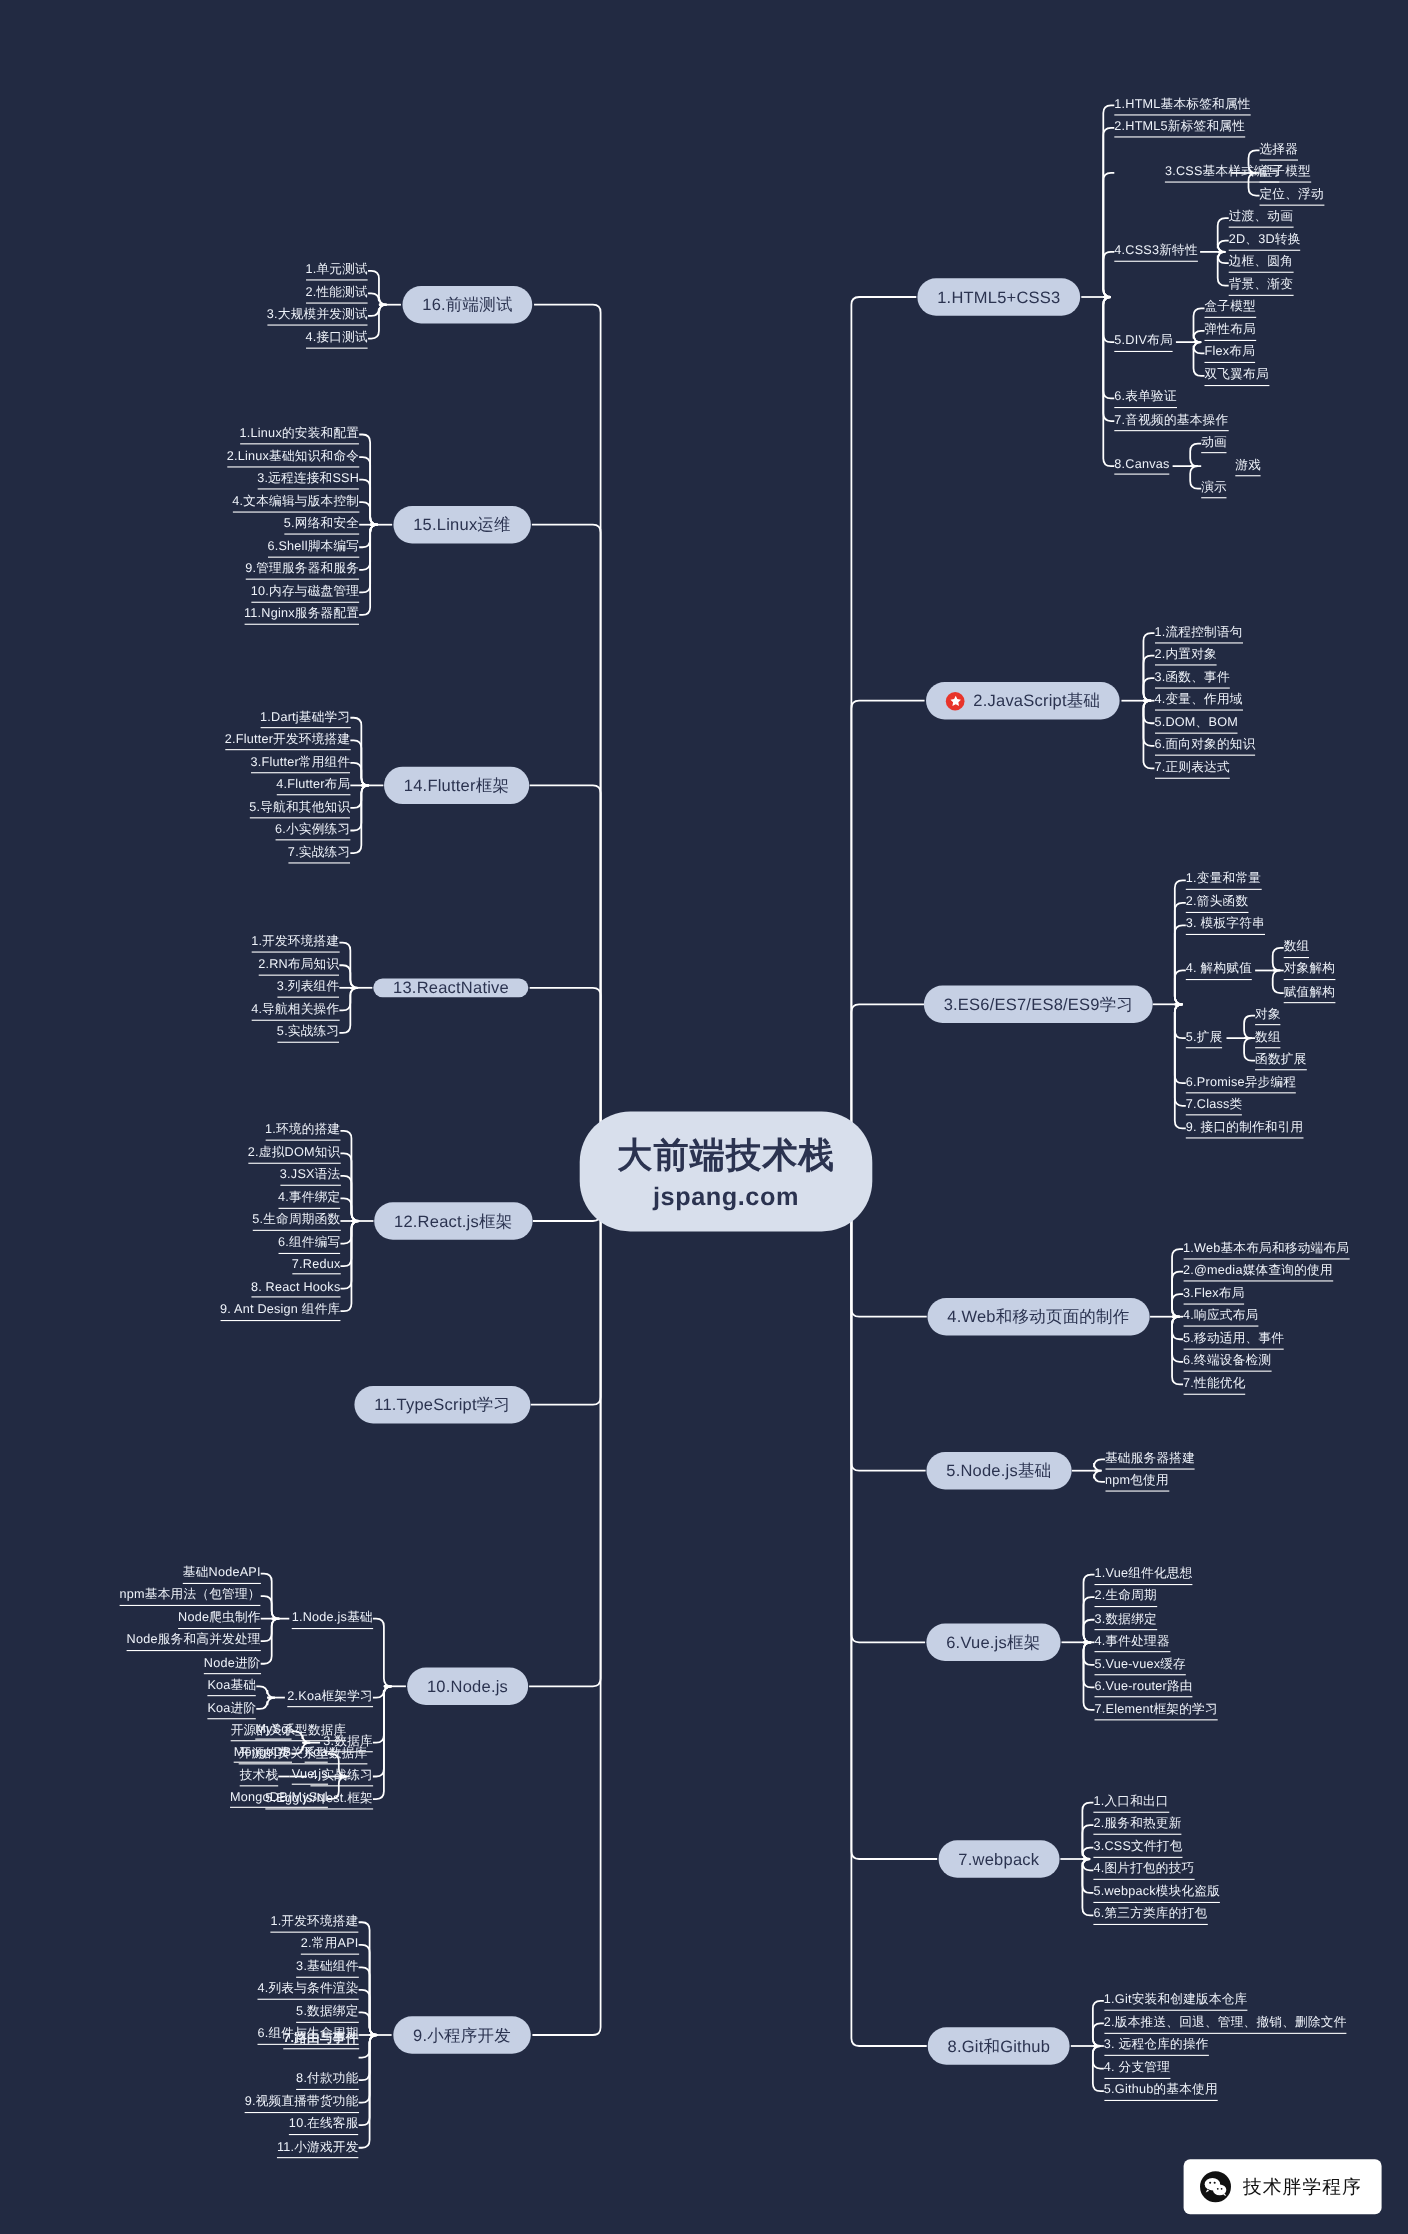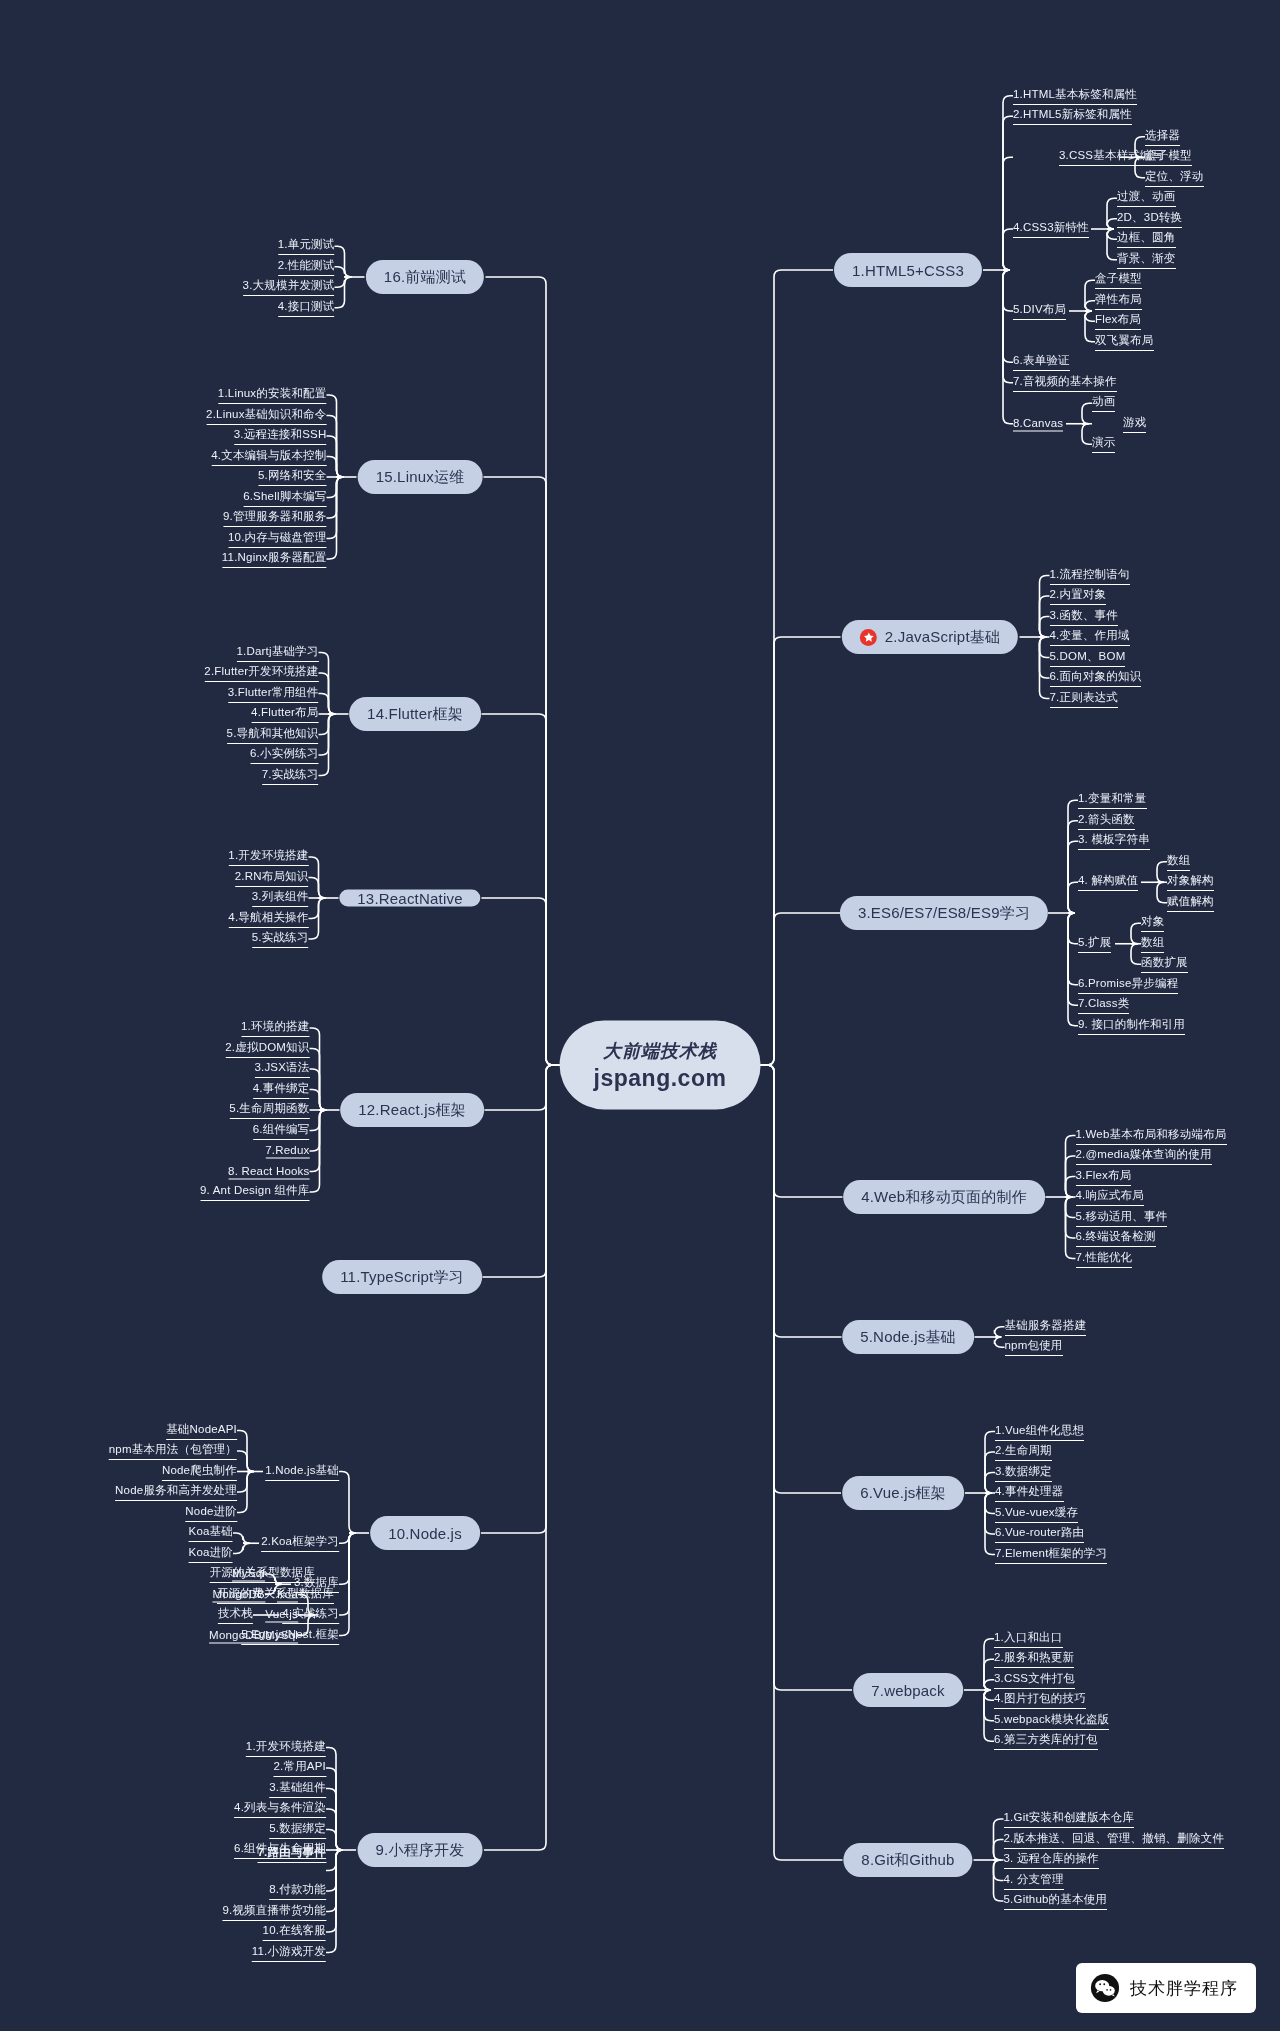--- a/index.html
+++ b/index.html
@@ -32,21 +32,21 @@
     box-shadow:0 0 0 0 rgba(0,0,0,0);
   }
   .node.root {
     background:#d8dfec;
     border-radius:46px;
     flex-direction:column;
     gap:2px;
     padding:18px 34px;
     font-weight:bold;
   }
-  .root .line1 { font-size:18px; letter-spacing:1px;font-style:italic; }
+  .root .line1 { font-size:32px; letter-spacing:1px; }
   .root .line2 { font-size:23px; letter-spacing:.5px; }
 
   
   .leaf {
     position:absolute;
     transform:translate(0,-50%);
     white-space:nowrap;
     font-size:11.5px;
     color:#eef2f9;
     padding-bottom:2px;

